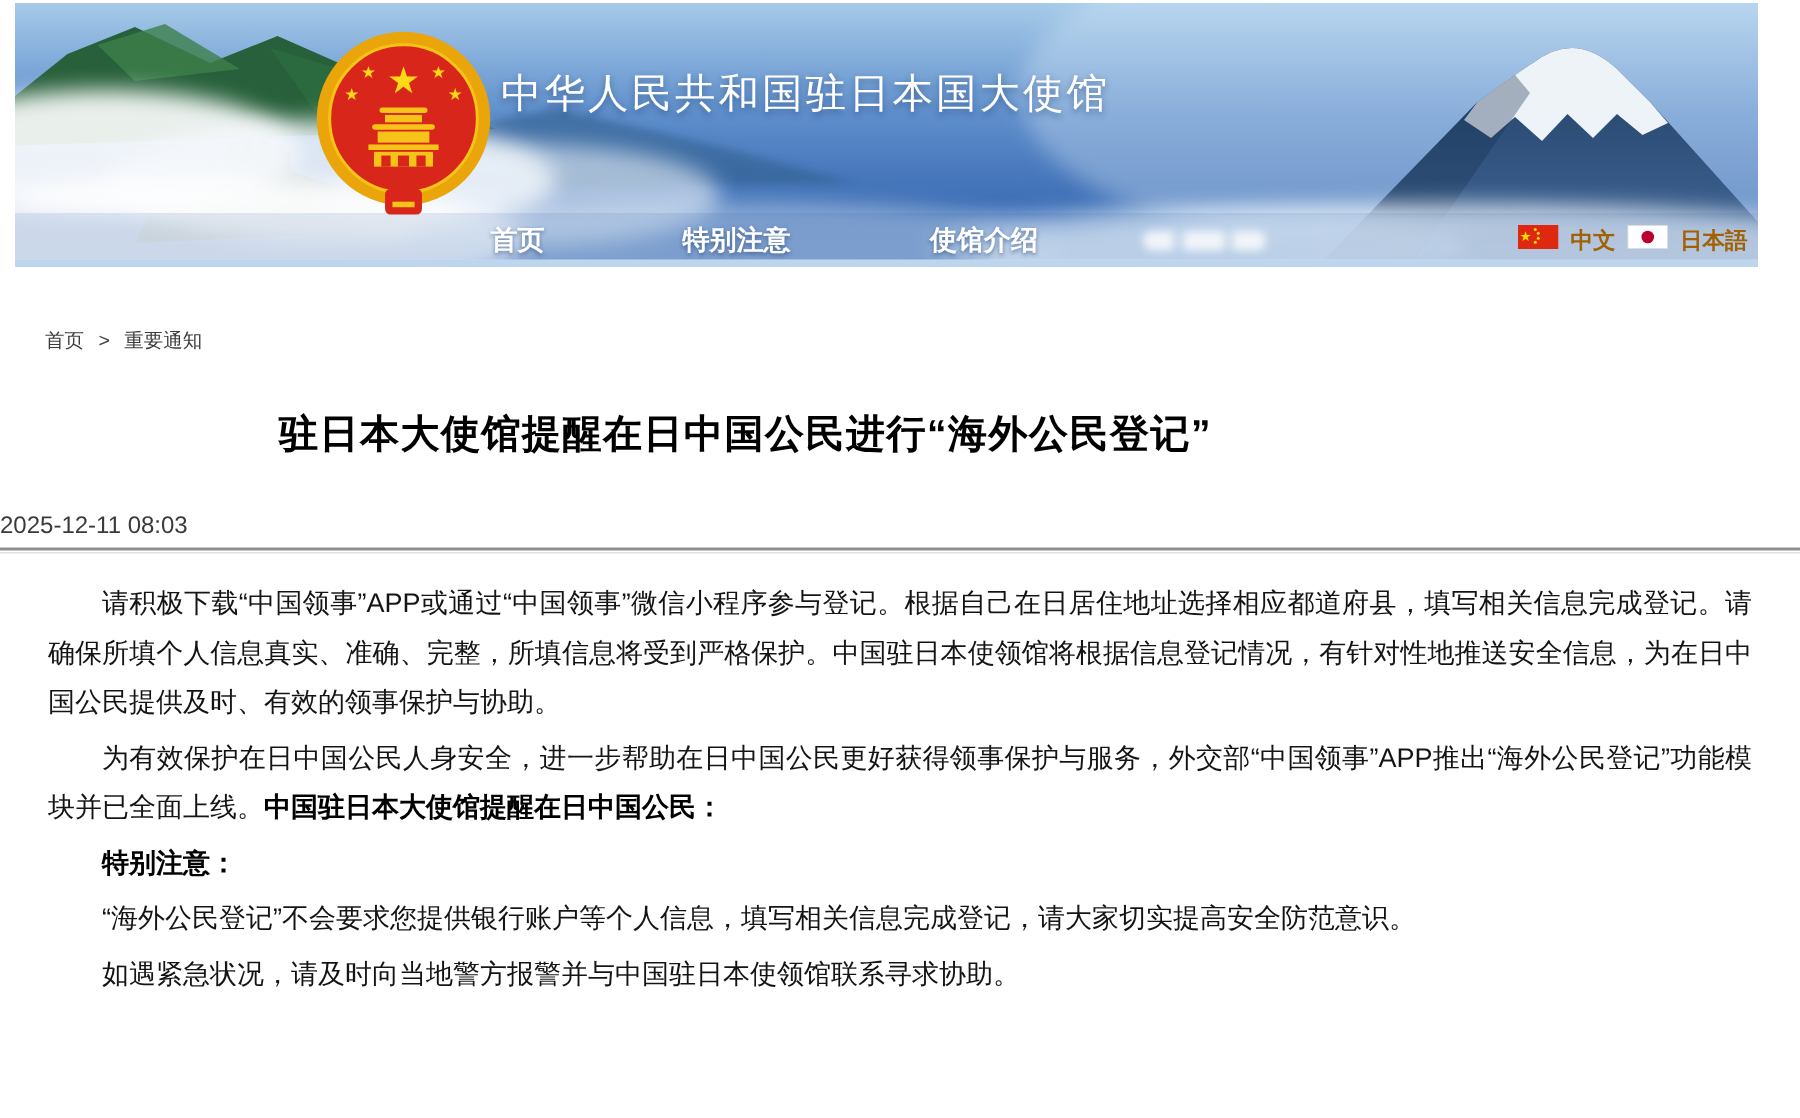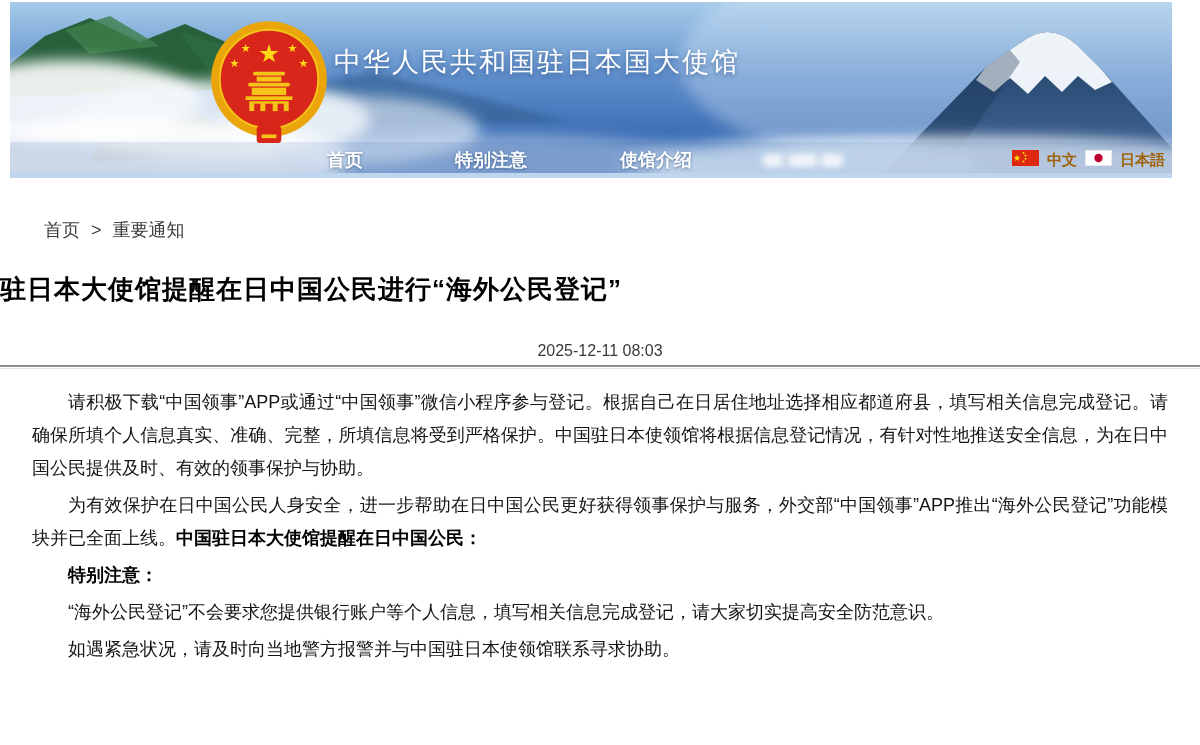--- a/index.html
+++ b/index.html
@@ -46,31 +46,31 @@
   .lang-label {
     font-size:15px; font-weight:600; color:#a16207; text-decoration:none;
     white-space:nowrap; cursor:pointer;
   }
   .flag { display:block; }
   .banner-strip {
     position:absolute; left:0; right:0; bottom:0; height:5px; background:#bdd6ee;
   }
   
   .breadcrumb {
-    position:absolute; left:44px; top:218px; font-size:18px; color:#3c3c3c;
+    position:absolute; left:30px; top:218px; font-size:13px; color:#3c3c3c;
   }
   .breadcrumb a { color:#3c3c3c; text-decoration:none; cursor:pointer; }
   .breadcrumb .sep-gt { margin:0 6px; }
   
   .article-title {
-    position:absolute; left:0; width:994px; top:272px; 
+    position:absolute; left:0; width:994px; top:272px; text-align:center;
     font-size:26px; font-weight:bold; color:#000; letter-spacing:1px;
   }
   .article-date {
-    position:absolute; left:0; width:1200px; top:342px; text-align:center;
+    position:absolute; left:0; width:1200px; top:342px; 
     font-size:16px; color:#3a3a3a;
   }
   .divider {
     position:absolute; left:0; width:1200px; top:365px; height:3px;
     border-top:2px solid #8f8f8f; box-shadow:0 1px 0 #e2e2e2; background:transparent;
   }
   .content {
     position:absolute; left:32px; top:386px; width:1136px;
     font-size:18px; line-height:33px; color:#141414;
     text-align:justify;

